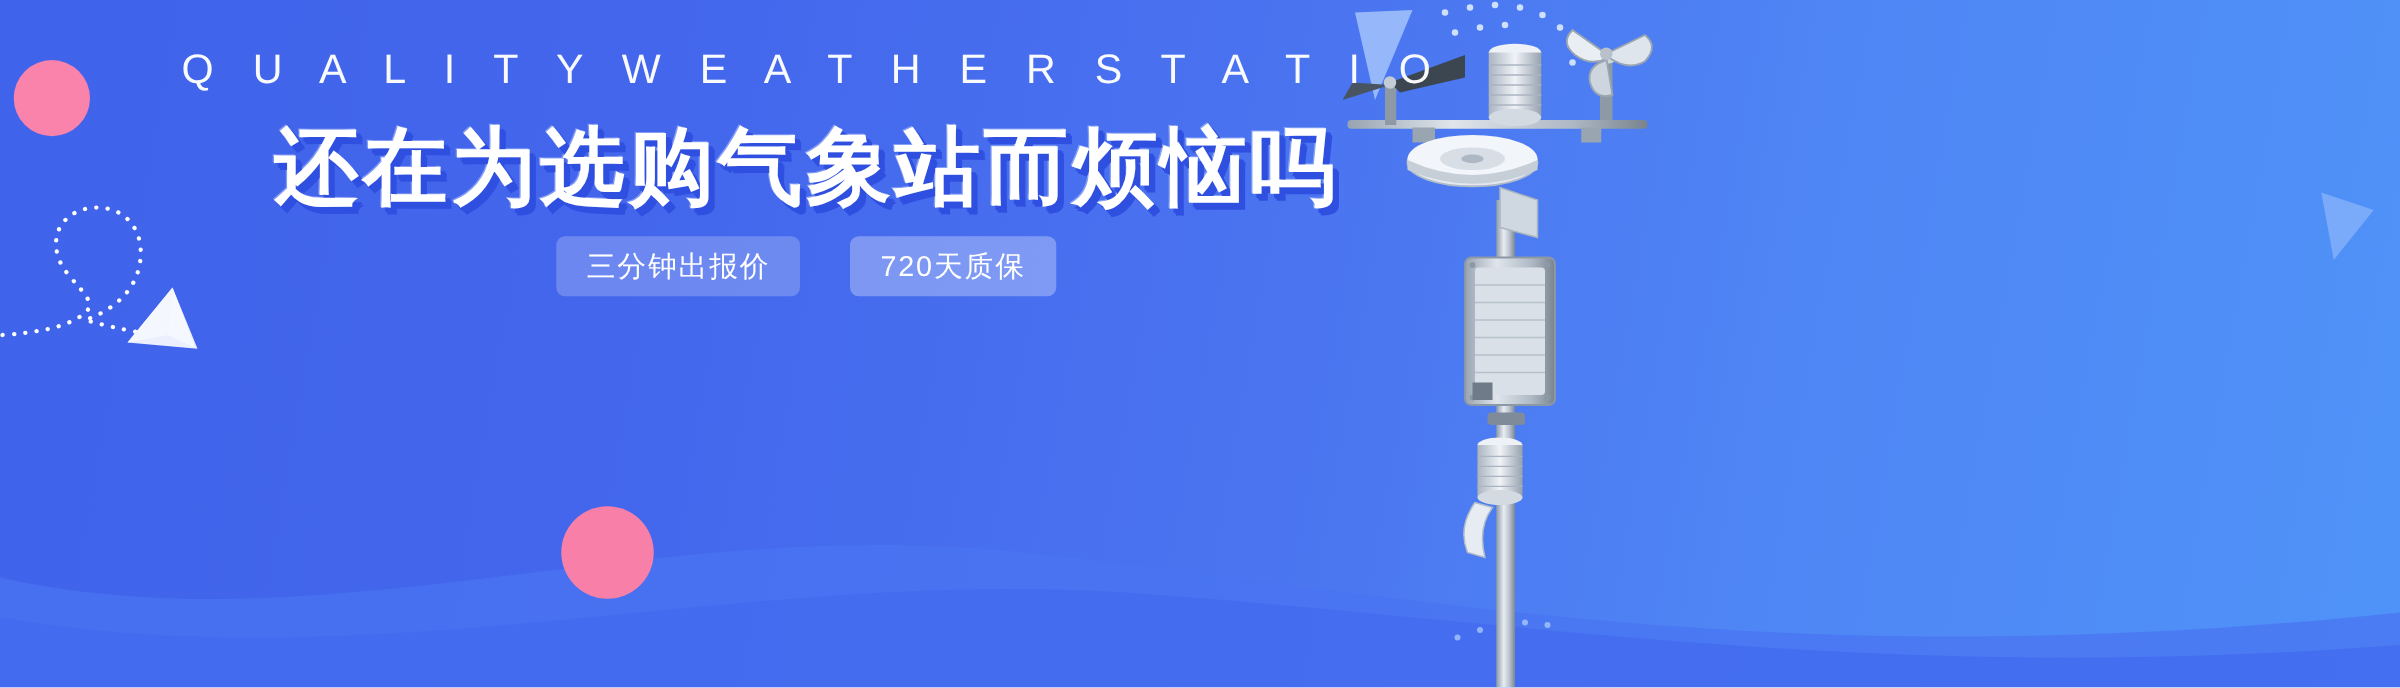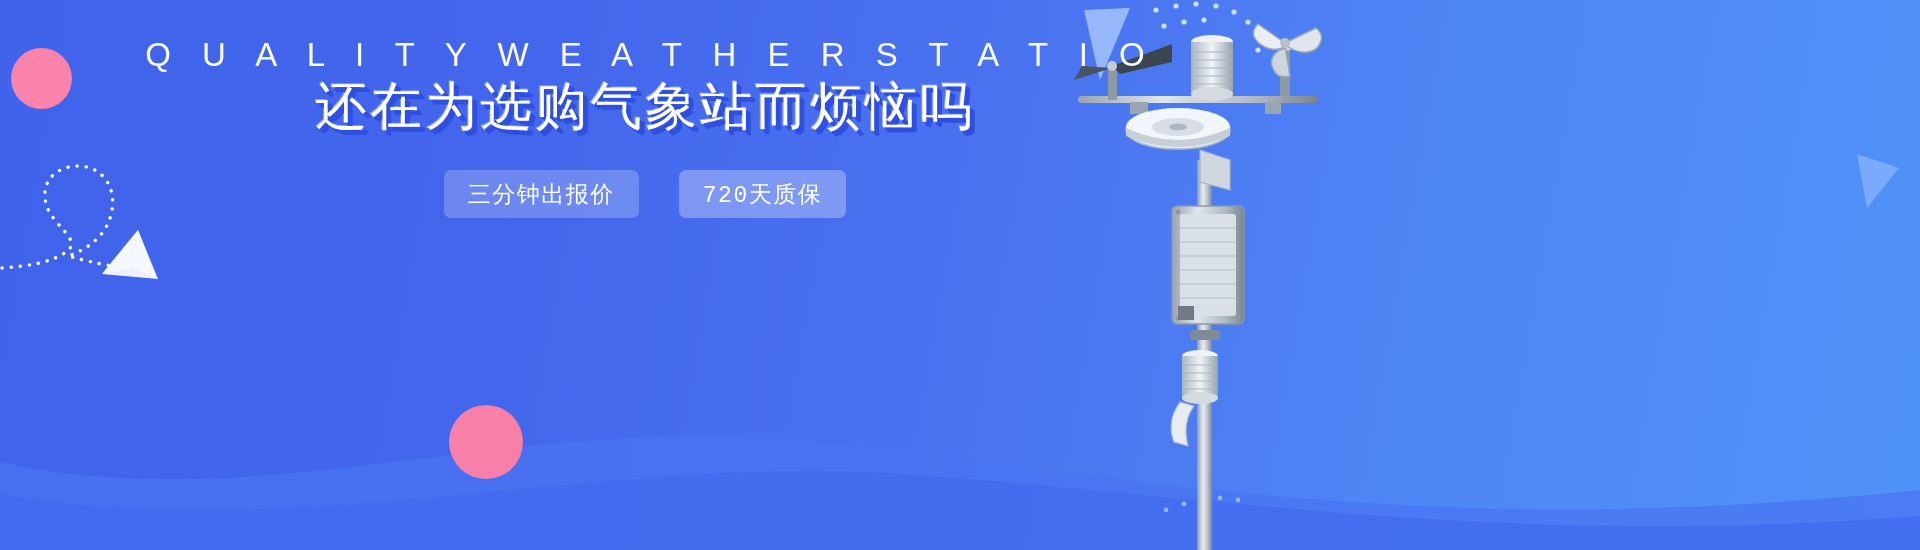--- a/index.html
+++ b/index.html
@@ -27,46 +27,46 @@
     position:absolute; left:0; top:0; width:1290px; height:550px;
     display:flex; flex-direction:column; align-items:center;
     padding-top:36px;
   }
   .eyebrow{
     color:#ffffff; font-size:33px; letter-spacing:11px;
     font-weight:400; white-space:nowrap; opacity:.97;
     text-indent:11px;
   }
   .headline{
-    margin-top:5px;
-    font-size:52px; font-weight:400; color:#ffffff;
+    margin-top:24px;
+    font-size:68px; font-weight:700; color:#ffffff;
     letter-spacing:3px; white-space:nowrap; line-height:1.06;
     text-shadow:
       5px 5px 0 #2f4fe0,
       4px 4px 0 #2f4fe0,
       3px 3px 0 #3252e2,
       -1px -1px 0 rgba(255,255,255,.35);
   }
   .subhead{
     margin-top:26px;
     font-size:32px; color:#ffffff; letter-spacing:2.5px;
     white-space:nowrap; font-weight:400;
   }
   .pills{
-    margin-top:36px; display:flex; gap:40px; 
+    margin-top:19px; display:flex; gap:40px; 
   }
   .pill{
     height:48px; padding:0 24px; border-radius:7px;
     display:flex; align-items:center; justify-content:center;
     color:#ffffff; font-size:23px; letter-spacing:1.5px; white-space:nowrap;
     background:rgba(255,255,255,.22);
     border:none; cursor:pointer;
     font-family:inherit;
   }
-  .pill.lighter{ background:rgba(255,255,255,.30);font-family:Liberation Mono, monospace; }
+  .pill.lighter{ background:rgba(255,255,255,.30); }
   
   .station{ position:absolute; right:560px; top:10px; width:300px; height:540px; }
 </style>
 </head>
 <body>
 
 <div class="banner">
 
   <svg class="wave" viewBox="0 0 1920 180" preserveAspectRatio="none">
     <path d="M0,92 C260,150 520,40 820,72 C1140,106 1420,172 1920,120 L1920,180 L0,180 Z" fill="#4a74f2" opacity="0.75"></path>

